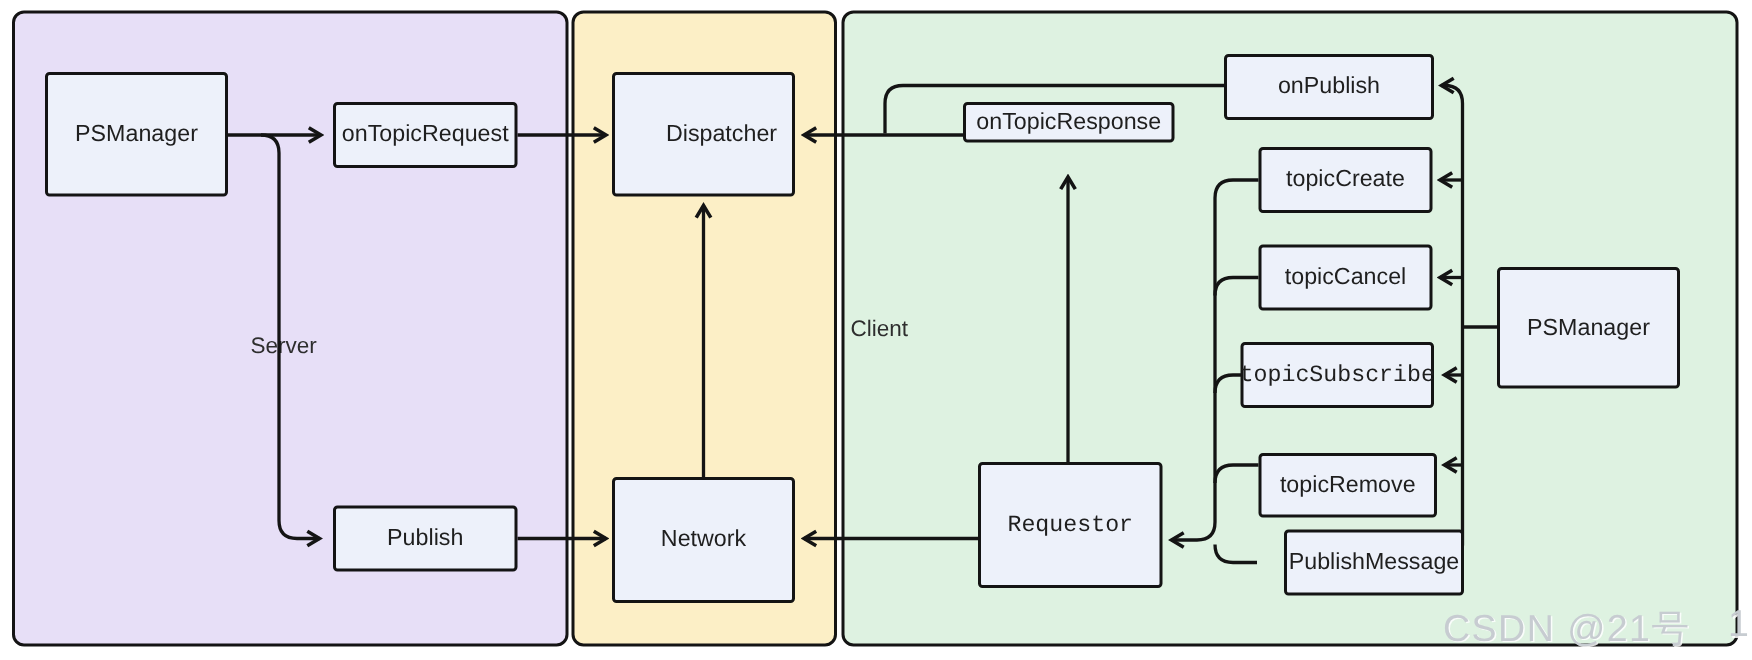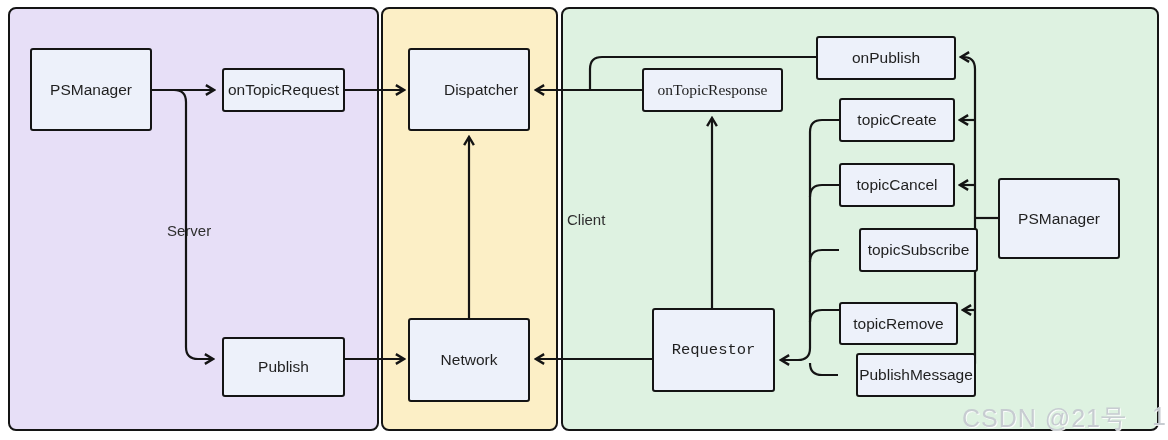--- a/index.html
+++ b/index.html
@@ -66,29 +66,29 @@
       <path d="M975,218 L975,363 Q975,375 964,375" marker-end="url(#arw)"></path>
       <path d="M975,120 L960,120" marker-end="url(#arw)"></path>
       <path d="M975,185 L960,185" marker-end="url(#arw)"></path>
       <path d="M975,250 L963,250" marker-end="url(#arw)"></path>
       <path d="M975,310 L963,310" marker-end="url(#arw)"></path>
     </g>
   </svg>
 
   <div class="node" style="left:30px;top:48px;width:122px;height:83px;">PSManager</div>
   <div class="node" style="left:222px;top:68px;width:123px;height:44px;">onTopicRequest</div>
-  <div class="node" style="left:222px;top:337px;width:123px;height:60px;">Publish</div>
+  <div class="node" style="left:222px;top:337px;width:123px;height:44px;">Publish</div>
   <div class="node" style="left:408px;top:48px;width:122px;height:83px;padding-left:24px;">Dispatcher</div>
   <div class="node" style="left:408px;top:318px;width:122px;height:84px;">Network</div>
-  <div class="node" style="left:642px;top:68px;width:141px;height:44px;font-family:Liberation Serif, serif;">onTopicResponse</div>
+  <div class="node" style="left:642px;top:68px;width:141px;height:27px;">onTopicResponse</div>
   <div class="node" style="left:652px;top:308px;width:123px;height:84px;font-family:Liberation Mono, monospace;">Requestor</div>
   <div class="node" style="left:816px;top:36px;width:140px;height:44px;">onPublish</div>
   <div class="node" style="left:839px;top:98px;width:116px;height:44px;">topicCreate</div>
   <div class="node" style="left:839px;top:163px;width:116px;height:44px;">topicCancel</div>
-  <div class="node" style="left:859px;top:228px;width:119px;height:44px;">topicSubscribe</div>
+  <div class="node" style="left:827px;top:228px;width:129px;height:44px;font-family:Liberation Mono, monospace;">topicSubscribe</div>
   <div class="node" style="left:839px;top:288px;width:119px;height:43px;margin-top:14px;">topicRemove</div>
   <div class="node" style="left:856px;top:353px;width:120px;height:44px;">PublishMessage</div>
   <div class="node" style="left:998px;top:178px;width:122px;height:81px;">PSManager</div>
 
   <div class="watermark" style="left:962px;top:402px;">CSDN @21号</div>
   <div class="watermark" style="left:1152px;top:402px;">1</div>
 
 </div>
 
 </body></html>

